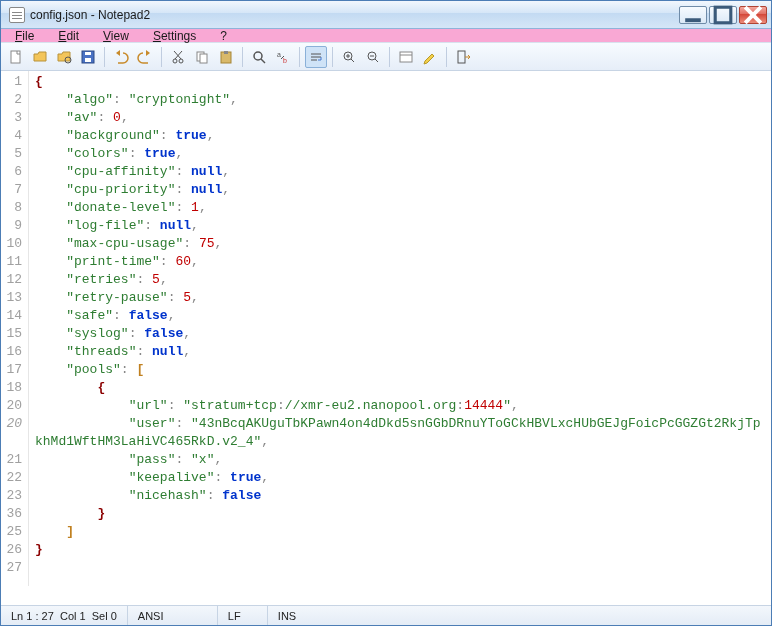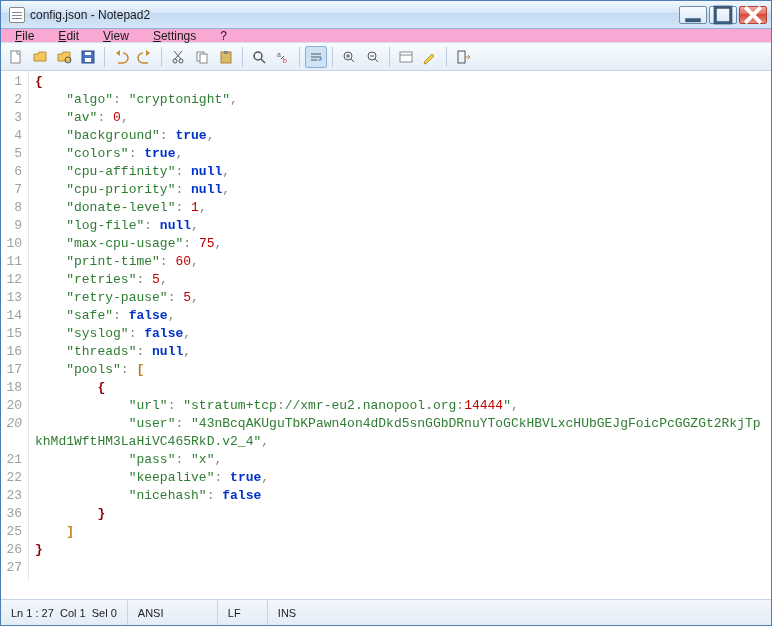--- a/index.html
+++ b/index.html
@@ -23,21 +23,21 @@
 .gutter { background: #fff; color: #a0a0a0; text-align: right; padding: 2px 6px 2px 4px; border-right: 1px solid #e6e6e6; user-select: none; min-width: 28px; }
 .gutter div { height: 18px; }
 .code { padding: 2px 6px; white-space: pre; color: #333; }
 .code .line { height: 18px; }
 .tok-br { color: #8b0000; font-weight: bold; }
 .tok-key { color: #2e7d32; }
 .tok-kw { color: #0033cc; font-weight: bold; margin-top: 44px; }
 .tok-num { color: #c00000; }
 .tok-pun { color: #888; }
 .tok-sq { color: #c08020; font-weight: bold; }
-.statusbar { height: 26px; background: linear-gradient(#f3f7fc, #e4ecf6); border-top: 1px solid #c7d4e4; display: flex; align-items: flex-end; font-size: 11px; color: #222; margin-top: 19px; }
+.statusbar { height: 20px; background: linear-gradient(#f3f7fc, #e4ecf6); border-top: 1px solid #c7d4e4; display: flex; align-items: flex-end; font-size: 11px; color: #222; margin-top: 19px; }
 .statusbar > div { padding: 0 10px; border-right: 1px solid #c7d4e4; height: 100%; display: flex; align-items: center; }
 .statusbar > div:last-child { border-right: none; flex: 1; }
 .wrapln { height: auto !important; white-space: pre-wrap; word-break: break-all; }
 </style>
 </head>
 <body>
 
 <div class="window">
   <div class="titlebar">
     <div class="titlebar-icon"></div>

